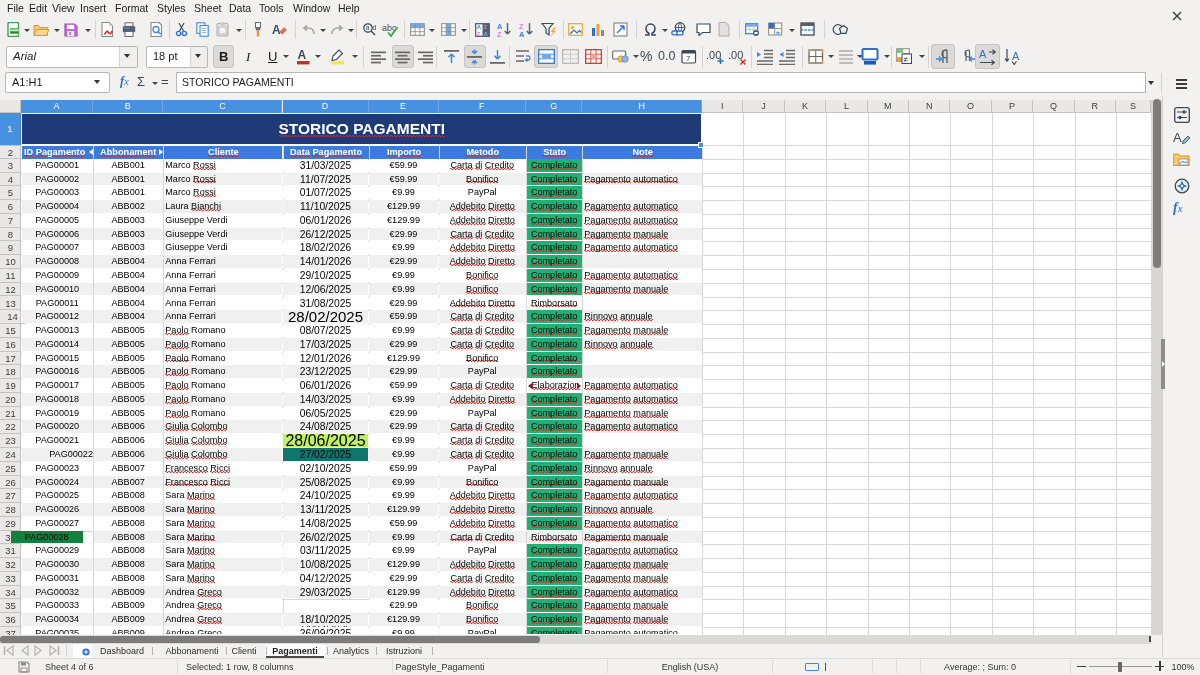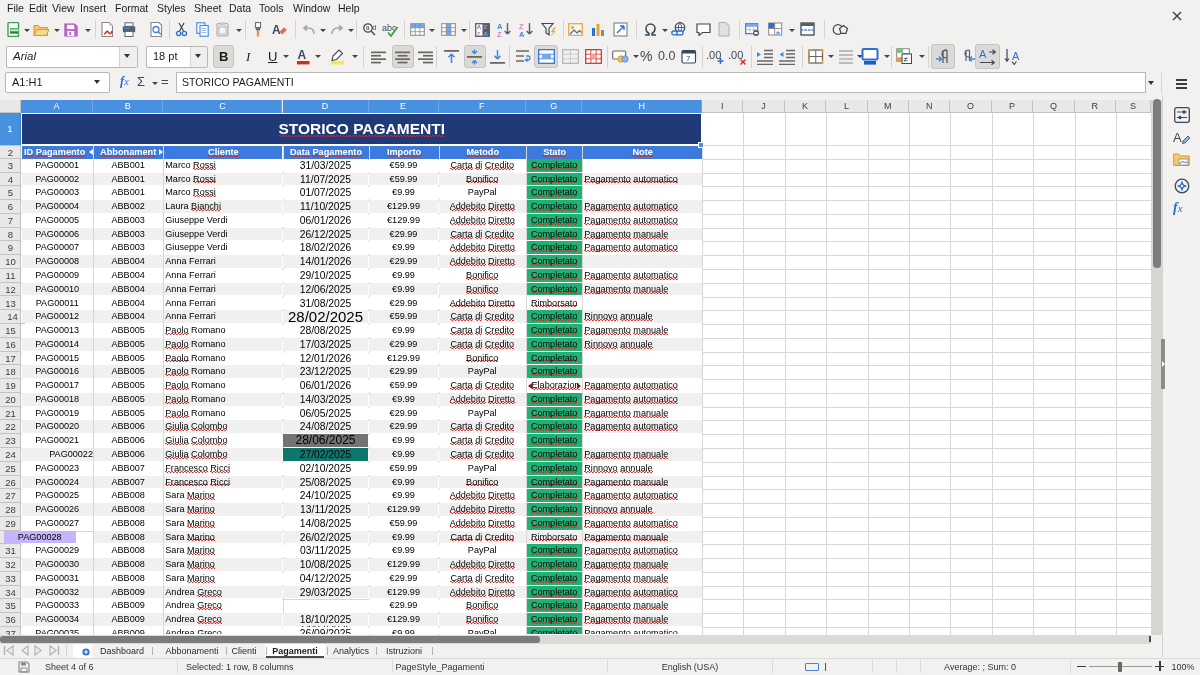--- a/index.html
+++ b/index.html
@@ -591,21 +591,21 @@
     <div class="cell" style="left:93.5px;top:215.27px;width:69.3px;height:12.77px;background:#f0f0f0;text-align:center">ABB004</div>
     <div class="cell" style="left:163.8px;top:215.27px;width:118.2px;height:12.77px;background:#f0f0f0;padding-left:1.5px">Anna Ferrari</div>
     <div class="cell" style="left:283px;top:215.27px;width:85px;height:12.77px;background:#f0f0f0;text-align:center;font-size:15px">28/02/2025</div>
     <div class="cell" style="left:369px;top:215.27px;width:69px;height:12.77px;background:#f0f0f0;text-align:center">€59.99</div>
     <div class="cell" style="left:439px;top:215.27px;width:86.5px;height:12.77px;background:#f0f0f0;text-align:center"><u class="sq">Carta</u> <u class="sq">di</u> <u class="sq">Credito</u></div>
     <div class="cell" style="left:526.5px;top:215.27px;width:55.3px;height:12.77px;background:#23b074;text-align:center"><u class="sq">Completato</u></div>
     <div class="cell" style="left:582.8px;top:215.27px;width:119.2px;height:12.77px;background:#f0f0f0;padding-left:1.5px"><u class="sq">Rinnovo</u> <u class="sq">annuale</u></div>
     <div class="cell" style="left:21.5px;top:229.04px;width:71.5px;height:12.77px;background:#fff;text-align:center">PAG00013</div>
     <div class="cell" style="left:93.5px;top:229.04px;width:69.3px;height:12.77px;background:#fff;text-align:center">ABB005</div>
     <div class="cell" style="left:163.8px;top:229.04px;width:118.2px;height:12.77px;background:#fff;padding-left:1.5px"><u class="sq">Paolo</u> Romano</div>
-    <div class="cell" style="left:283px;top:229.04px;width:85px;height:12.77px;background:#fff;text-align:center;font-size:10.3px">28/08/2025</div>
+    <div class="cell" style="left:283px;top:229.04px;width:85px;height:12.77px;background:#fff;text-align:center;font-size:10.3px">08/07/2025</div>
     <div class="cell" style="left:369px;top:229.04px;width:69px;height:12.77px;background:#fff;text-align:center">€9.99</div>
     <div class="cell" style="left:439px;top:229.04px;width:86.5px;height:12.77px;background:#fff;text-align:center"><u class="sq">Carta</u> <u class="sq">di</u> <u class="sq">Credito</u></div>
     <div class="cell" style="left:526.5px;top:229.04px;width:55.3px;height:12.77px;background:#23b074;text-align:center"><u class="sq">Completato</u></div>
     <div class="cell" style="left:582.8px;top:229.04px;width:119.2px;height:12.77px;background:#fff;padding-left:1.5px"><u class="sq">Pagamento</u> <u class="sq">manuale</u></div>
     <div class="cell" style="left:21.5px;top:242.81px;width:71.5px;height:12.77px;background:#f0f0f0;text-align:center">PAG00014</div>
     <div class="cell" style="left:93.5px;top:242.81px;width:69.3px;height:12.77px;background:#f0f0f0;text-align:center">ABB005</div>
     <div class="cell" style="left:163.8px;top:242.81px;width:118.2px;height:12.77px;background:#f0f0f0;padding-left:1.5px"><u class="sq">Paolo</u> Romano</div>
     <div class="cell" style="left:283px;top:242.81px;width:85px;height:12.77px;background:#f0f0f0;text-align:center;font-size:10.3px">17/03/2025</div>
     <div class="cell" style="left:369px;top:242.81px;width:69px;height:12.77px;background:#f0f0f0;text-align:center">€29.99</div>
     <div class="cell" style="left:439px;top:242.81px;width:86.5px;height:12.77px;background:#f0f0f0;text-align:center"><u class="sq">Carta</u> <u class="sq">di</u> <u class="sq">Credito</u></div>
@@ -657,21 +657,21 @@
     <div class="cell" style="left:93.5px;top:325.43px;width:69.3px;height:12.77px;background:#f0f0f0;text-align:center">ABB006</div>
     <div class="cell" style="left:163.8px;top:325.43px;width:118.2px;height:12.77px;background:#f0f0f0;padding-left:1.5px"><u class="sq">Giulia</u> <u class="sq">Colombo</u></div>
     <div class="cell" style="left:283px;top:325.43px;width:85px;height:12.77px;background:#f0f0f0;text-align:center;font-size:10.3px">24/08/2025</div>
     <div class="cell" style="left:369px;top:325.43px;width:69px;height:12.77px;background:#f0f0f0;text-align:center">€29.99</div>
     <div class="cell" style="left:439px;top:325.43px;width:86.5px;height:12.77px;background:#f0f0f0;text-align:center"><u class="sq">Carta</u> <u class="sq">di</u> <u class="sq">Credito</u></div>
     <div class="cell" style="left:526.5px;top:325.43px;width:55.3px;height:12.77px;background:#23b074;text-align:center"><u class="sq">Completato</u></div>
     <div class="cell" style="left:582.8px;top:325.43px;width:119.2px;height:12.77px;background:#f0f0f0;padding-left:1.5px"><u class="sq">Pagamento</u> <u class="sq">automatico</u></div>
     <div class="cell" style="left:21.5px;top:339.20px;width:71.5px;height:12.77px;background:#fff;text-align:center">PAG00021</div>
     <div class="cell" style="left:93.5px;top:339.20px;width:69.3px;height:12.77px;background:#fff;text-align:center">ABB006</div>
     <div class="cell" style="left:163.8px;top:339.20px;width:118.2px;height:12.77px;background:#fff;padding-left:1.5px"><u class="sq">Giulia</u> <u class="sq">Colombo</u></div>
-    <div class="cell" style="left:283px;top:339.20px;width:85px;height:12.77px;background:#737373;text-align:center;font-size:12px">28/06/2025</div>
+    <div class="cell" style="left:283px;top:339.20px;width:85px;height:12.77px;background:#bef264;text-align:center;font-size:16px">28/06/2025</div>
     <div class="cell" style="left:369px;top:339.20px;width:69px;height:12.77px;background:#fff;text-align:center">€9.99</div>
     <div class="cell" style="left:439px;top:339.20px;width:86.5px;height:12.77px;background:#fff;text-align:center"><u class="sq">Carta</u> <u class="sq">di</u> <u class="sq">Credito</u></div>
     <div class="cell" style="left:526.5px;top:339.20px;width:55.3px;height:12.77px;background:#23b074;text-align:center"><u class="sq">Completato</u></div>
     <div class="cell" style="left:582.8px;top:339.20px;width:119.2px;height:12.77px;background:#fff;padding-left:1.5px"></div>
     <div class="cell" style="left:21.5px;top:352.97px;width:71.5px;height:12.77px;background:#f0f0f0;text-align:right">PAG00022</div>
     <div class="cell" style="left:93.5px;top:352.97px;width:69.3px;height:12.77px;background:#f0f0f0;text-align:center">ABB006</div>
     <div class="cell" style="left:163.8px;top:352.97px;width:118.2px;height:12.77px;background:#f0f0f0;padding-left:1.5px"><u class="sq">Giulia</u> <u class="sq">Colombo</u></div>
     <div class="cell" style="left:283px;top:352.97px;width:85px;height:12.77px;background:#0f766e;text-align:center;font-size:10.3px">27/02/2025</div>
     <div class="cell" style="left:369px;top:352.97px;width:69px;height:12.77px;background:#f0f0f0;text-align:center">€9.99</div>
     <div class="cell" style="left:439px;top:352.97px;width:86.5px;height:12.77px;background:#f0f0f0;text-align:center"><u class="sq">Carta</u> <u class="sq">di</u> <u class="sq">Credito</u></div>
@@ -710,21 +710,21 @@
     <div class="cell" style="left:526.5px;top:408.05px;width:55.3px;height:12.77px;background:#23b074;text-align:center"><u class="sq">Completato</u></div>
     <div class="cell" style="left:582.8px;top:408.05px;width:119.2px;height:12.77px;background:#f0f0f0;padding-left:1.5px"><u class="sq">Rinnovo</u> <u class="sq">annuale</u></div>
     <div class="cell" style="left:21.5px;top:421.82px;width:71.5px;height:12.77px;background:#fff;text-align:center">PAG00027</div>
     <div class="cell" style="left:93.5px;top:421.82px;width:69.3px;height:12.77px;background:#fff;text-align:center">ABB008</div>
     <div class="cell" style="left:163.8px;top:421.82px;width:118.2px;height:12.77px;background:#fff;padding-left:1.5px">Sara <u class="sq">Marino</u></div>
     <div class="cell" style="left:283px;top:421.82px;width:85px;height:12.77px;background:#fff;text-align:center;font-size:10.3px">14/08/2025</div>
     <div class="cell" style="left:369px;top:421.82px;width:69px;height:12.77px;background:#fff;text-align:center">€59.99</div>
     <div class="cell" style="left:439px;top:421.82px;width:86.5px;height:12.77px;background:#fff;text-align:center"><u class="sq">Addebito</u> <u class="sq">Diretto</u></div>
     <div class="cell" style="left:526.5px;top:421.82px;width:55.3px;height:12.77px;background:#23b074;text-align:center"><u class="sq">Completato</u></div>
     <div class="cell" style="left:582.8px;top:421.82px;width:119.2px;height:12.77px;background:#fff;padding-left:1.5px"><u class="sq">Pagamento</u> <u class="sq">automatico</u></div>
-    <div class="cell" style="left:4px;top:435.59px;width:71.5px;height:12.77px;background:#c4b5fd;text-align:center">PAG00028</div>
+    <div class="cell" style="left:11px;top:435.59px;width:71.5px;height:12.77px;background:#15803d;text-align:center">PAG00028</div>
     <div class="cell" style="left:93.5px;top:435.59px;width:69.3px;height:12.77px;background:#f0f0f0;text-align:center">ABB008</div>
     <div class="cell" style="left:163.8px;top:435.59px;width:118.2px;height:12.77px;background:#f0f0f0;padding-left:1.5px">Sara <u class="sq">Marino</u></div>
     <div class="cell" style="left:283px;top:435.59px;width:85px;height:12.77px;background:#f0f0f0;text-align:center;font-size:10.3px">26/02/2025</div>
     <div class="cell" style="left:369px;top:435.59px;width:69px;height:12.77px;background:#f0f0f0;text-align:center">€9.99</div>
     <div class="cell" style="left:439px;top:435.59px;width:86.5px;height:12.77px;background:#f0f0f0;text-align:center"><u class="sq">Carta</u> <u class="sq">di</u> <u class="sq">Credito</u></div>
     <div class="cell" style="left:526.5px;top:435.59px;width:55.3px;height:12.77px;background:#f0f0f0;text-align:center"><u class="sq">Rimborsato</u></div>
     <div class="cell" style="left:582.8px;top:435.59px;width:119.2px;height:12.77px;background:#f0f0f0;padding-left:1.5px"><u class="sq">Pagamento</u> <u class="sq">manuale</u></div>
     <div class="cell" style="left:21.5px;top:449.36px;width:71.5px;height:12.77px;background:#fff;text-align:center">PAG00029</div>
     <div class="cell" style="left:93.5px;top:449.36px;width:69.3px;height:12.77px;background:#fff;text-align:center">ABB008</div>
     <div class="cell" style="left:163.8px;top:449.36px;width:118.2px;height:12.77px;background:#fff;padding-left:1.5px">Sara <u class="sq">Marino</u></div>

